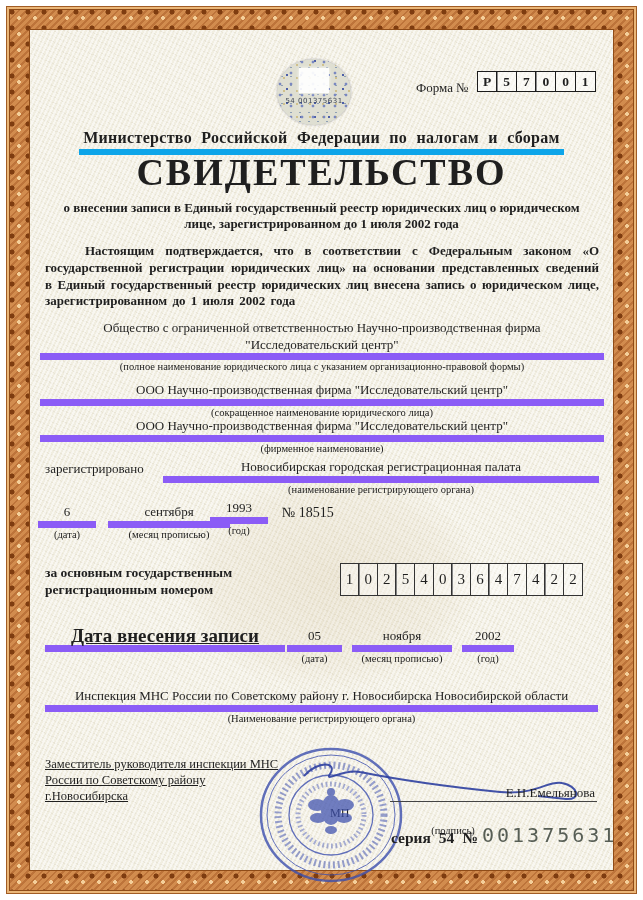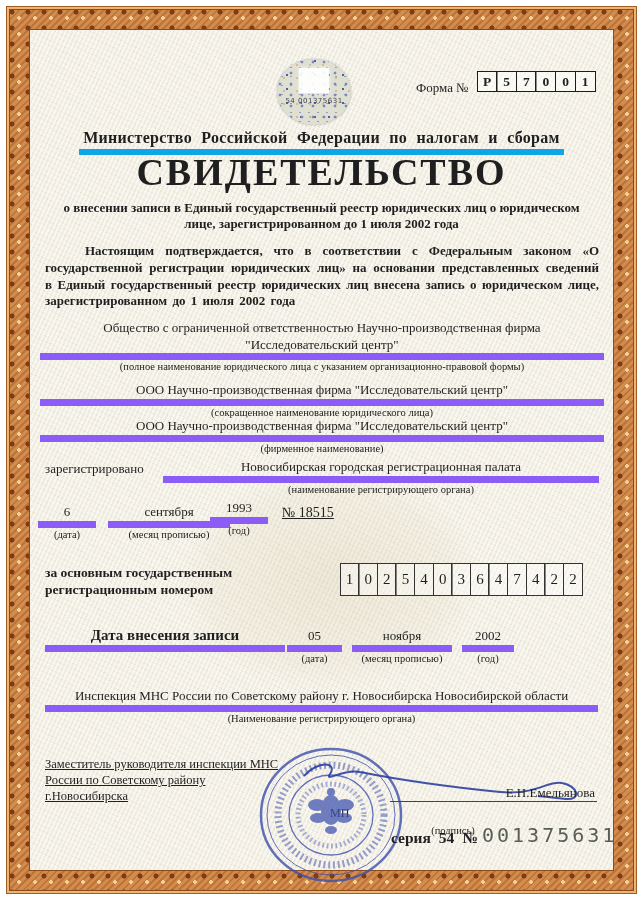--- a/index.html
+++ b/index.html
@@ -171,21 +171,21 @@
         <div class="fval">сентября</div>
       </div>
     <div class="caption">(месяц прописью)</div>
   </div>
   <div class="abs" style="left:210px; top:488px; width:58px;margin-top:12px;">
     <div class="field">
         <div class="fval">1993</div>
       </div>
     <div class="caption">(год)</div>
   </div>
-  <div class="abs" style="left:282px; top:505px; font-size:14px;text-decoration:underline;">№ 18515</div>
+  <div class="abs" style="left:282px; top:505px; font-size:14px;">№ 18515</div>
 
   <div class="abs bold" style="left:45px; top:564px; width:300px; font-size:13.5px; line-height:17px;">
     <div>за основным государственным</div>
     <div>регистрационным номером</div>
   </div>
   <div class="abs code-row ogrn-row" style="left:341px; top:563px;">
     <span class="cell">1</span>
     <span class="cell">0</span>
     <span class="cell">2</span>
     <span class="cell">5</span>
@@ -195,21 +195,21 @@
     <span class="cell">6</span>
     <span class="cell">4</span>
     <span class="cell">7</span>
     <span class="cell">4</span>
     <span class="cell">2</span>
     <span class="cell">2</span>
   </div>
 
   <div class="abs" style="left:45px; top:628px; width:240px;">
     <div class="field">
-        <div class="fval bold" style="font-size:15px;">Дата внесения записи</div>
+        <div class="fval bold" style="font-size:19px;text-decoration:underline;">Дата внесения записи</div>
       </div>
   </div>
   <div class="abs" style="left:287px; top:628px; width:55px;">
     <div class="field">
         <div class="fval">05</div>
       </div>
     <div class="caption">(дата)</div>
   </div>
   <div class="abs" style="left:352px; top:628px; width:100px;">
     <div class="field">

